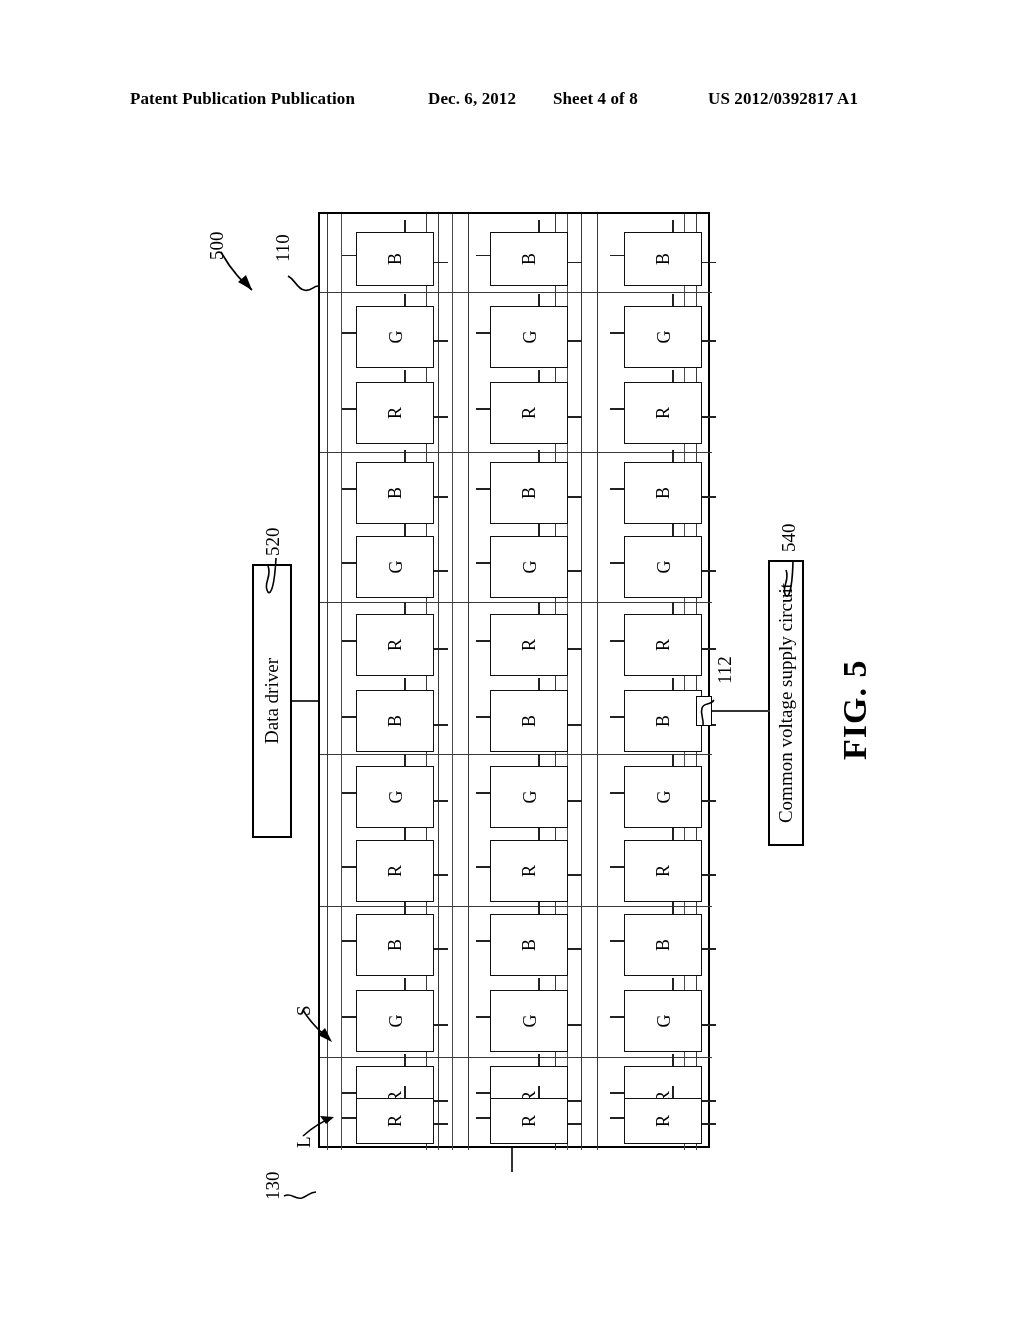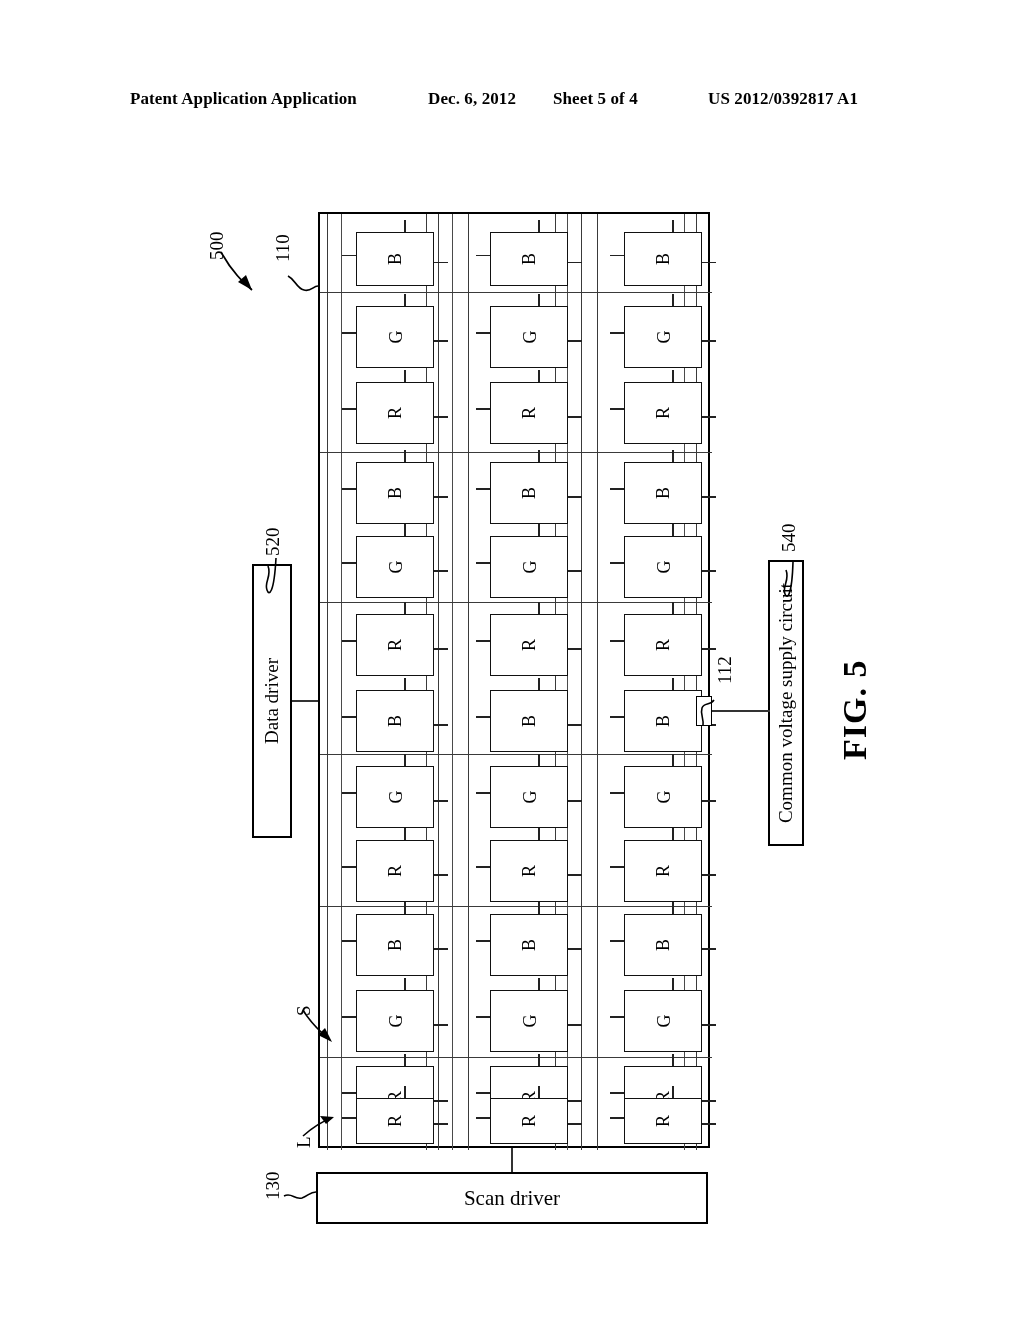--- a/index.html
+++ b/index.html
@@ -193,23 +193,23 @@
     top: 0;
     width: 1024px;
     height: 1320px;
     pointer-events: none;
   }
 </style>
 </head>
 <body>
 
 <div id="pub-header">
-  <span class="h-pub">Patent Application Application</span>
+  <span class="h-pub">Patent Publication Publication</span>
   <span class="h-date">Dec. 6, 2012</span>
-  <span class="h-sheet">Sheet 5 of 4</span>
+  <span class="h-sheet">Sheet 4 of 8</span>
   <span class="h-patno">US 2012/0392817 A1</span>
 </div>
 
 <div id="figure-stage">
 
   <div id="panel">
       <div class="data-line" style="left: 6.96889px;"></div>
       <div class="data-line thin" style="left: 20.9067px;"></div>
       <div class="data-line" style="left: 106.276px;"></div>
       <div class="data-line" style="left: 118.471px;"></div>
@@ -464,23 +464,20 @@
     </div>
 
   <div class="block" id="data-driver-block">
     <span class="vlabel">Data driver</span>
   </div>
 
   <div class="block" id="common-voltage-block">
     <span class="vlabel">Common voltage supply circuit</span>
   </div>
 
-  <div class="block" id="scan-driver-block">
-    <span class="hlabel">Scan driver</span>
-  </div>
 
   <div id="common-tab"></div>
 
   <div class="wire h" style="left:292px; top:700px; width:26px;"></div>
   <div class="wire h" style="left:712px; top:710px; width:58px;"></div>
   <div class="wire v" style="left:511px; top:1148px; height:24px;"></div>
 
   <div class="ref" style="left:206px; top:260px;">500</div>
   <div class="ref" style="left:272px; top:262px;">110</div>
   <div class="ref" style="left:262px; top:556px;">520</div>

